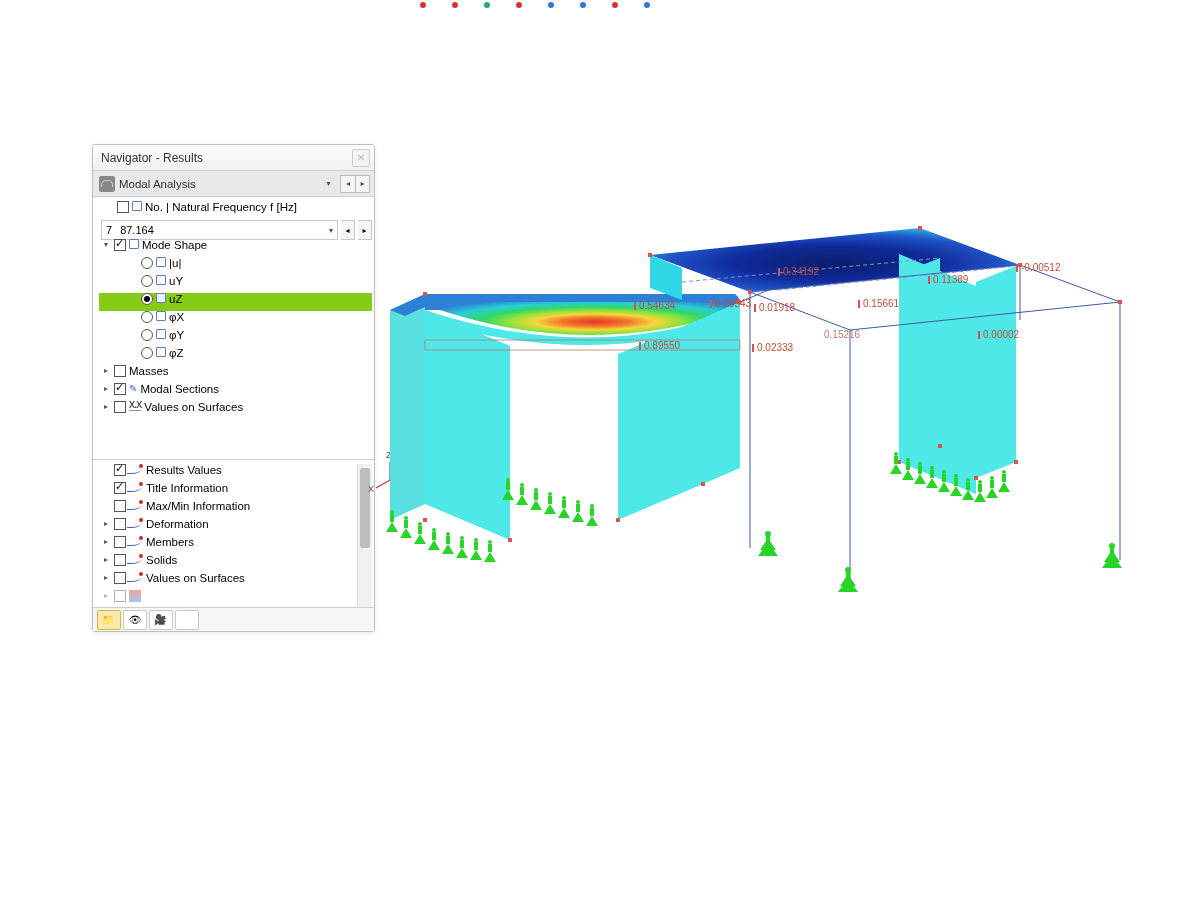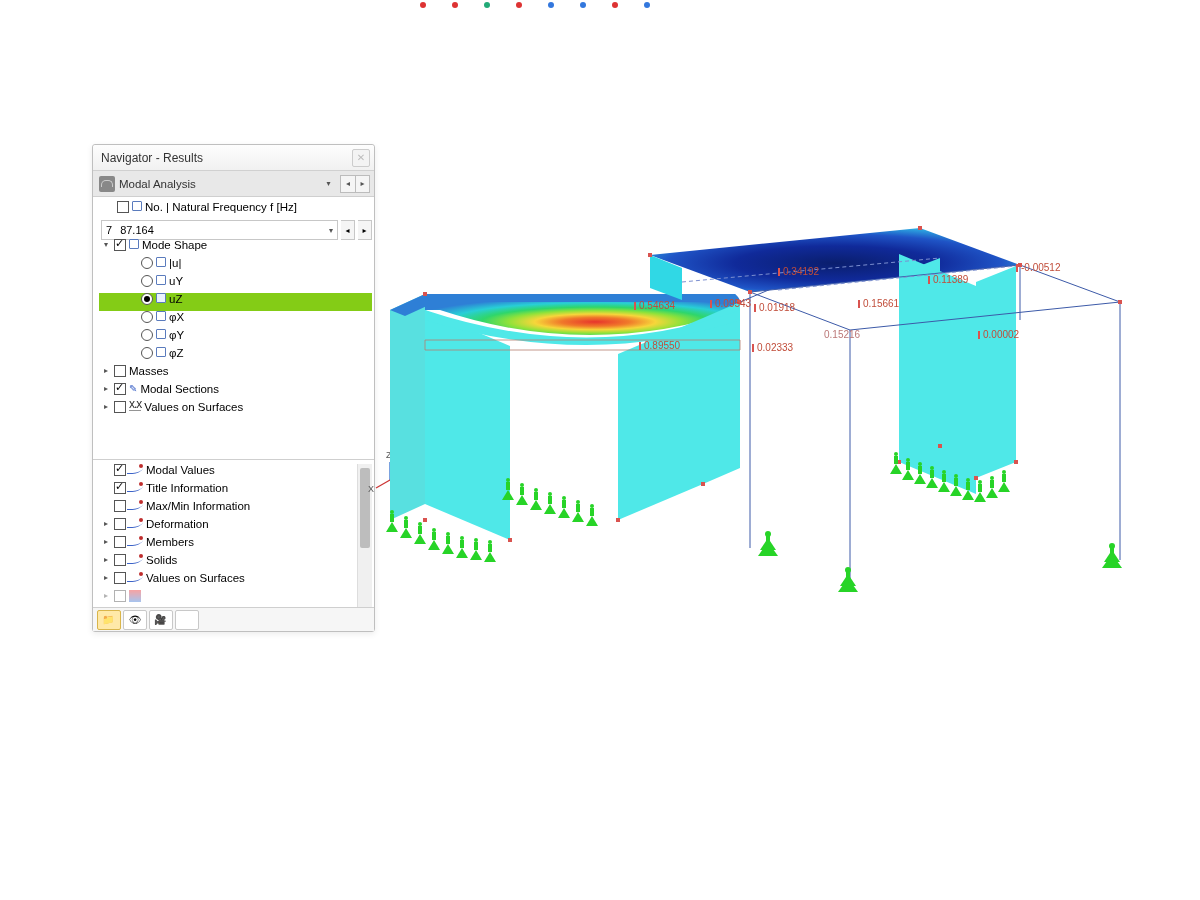--- a/index.html
+++ b/index.html
@@ -215,21 +215,21 @@
       </li>
     </ul>
   </div>
 
   <div class="bottom-area">
     <ul class="tree bottom-list">
       <li>
         <span style="width:10px;"></span>
         <span class="checkbox checked"></span>
         <span class="curve-icon"></span>
-        <span class="label">Modal Values</span>
+        <span class="label">Results Values</span>
       </li>
       <li>
         <span style="width:10px;"></span>
         <span class="checkbox checked"></span>
         <span class="curve-icon"></span>
         <span class="label">Title Information</span>
       </li>
       <li>
         <span style="width:10px;"></span>
         <span class="checkbox"></span>

